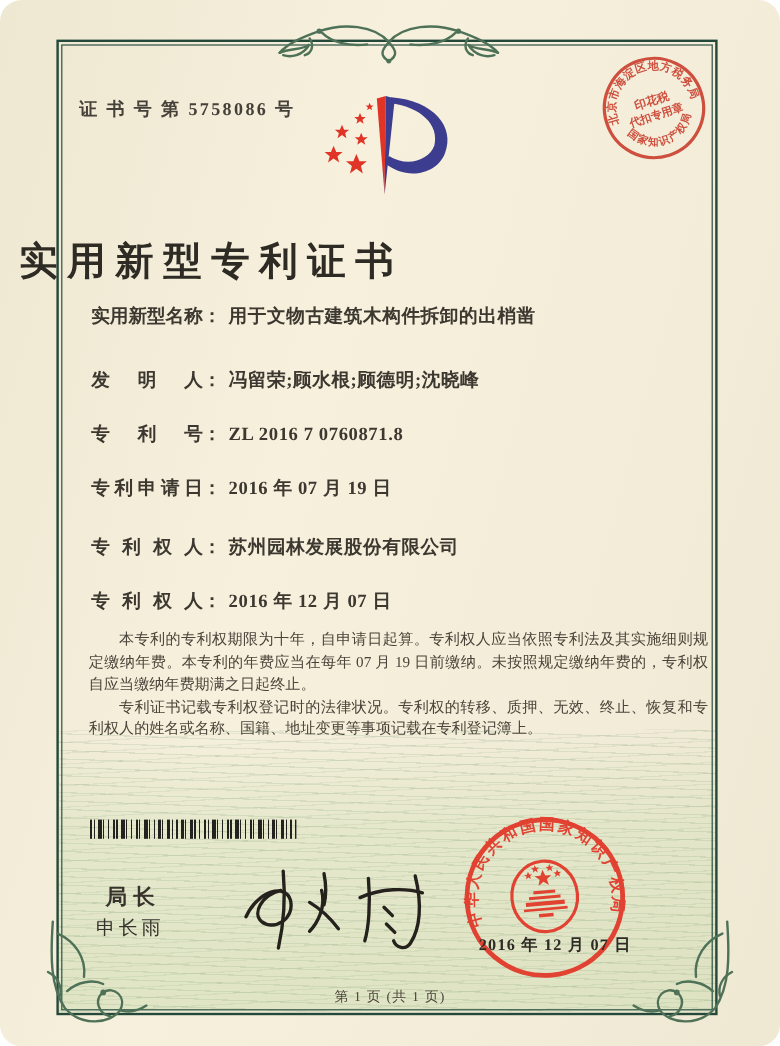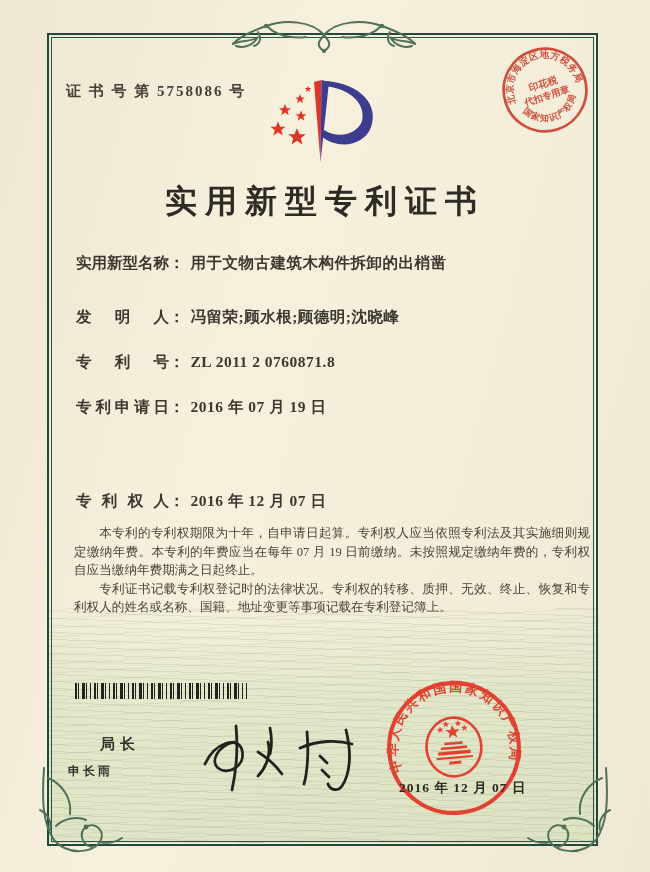--- a/index.html
+++ b/index.html
@@ -2,20 +2,21 @@
 <html><head>
 <meta charset="utf-8">
 <style>
   html,body{margin:0;padding:0;}
   body{width:650px;height:872px;overflow:hidden;}
   .page{
     position:relative;width:650px;height:872px;
     background:linear-gradient(105deg,#eee7d1 0%,#f6f0dd 38%,#f2ecd8 75%,#efe8d3 100%);
     font-family:"Liberation Serif","DejaVu Serif",serif;
     color:#3b362e;
+    border-radius:18px;
   }
   .abs{position:absolute;}
   
   .guilloche{
     left:49px;top:608px;width:548px;height:235px;
     background:
       repeating-linear-gradient(2deg, rgba(104,146,100,0.16) 0 1px, rgba(0,0,0,0) 1px 7px),
       repeating-linear-gradient(-3deg, rgba(104,146,100,0.11) 0 1px, rgba(0,0,0,0) 1px 9px),
       linear-gradient(180deg, rgba(214,226,190,0) 0%, rgba(210,223,183,0.45) 35%, rgba(206,220,178,0.55) 100%);
   }
@@ -23,21 +24,21 @@
   .frame{
     left:47px;top:33px;width:551px;height:813px;
     border:2px solid #24483a;box-sizing:border-box;
   }
   .frame-inner{
     position:absolute;left:2px;top:2px;right:2px;bottom:2px;
     border:1px solid #2c5244;
   }
   .cert-no{left:66px;top:82px;font-size:15px;letter-spacing:2px;color:#45413a;font-weight:600;}
   .title{
-    left:0;right:0;top:180px;text-align:center;margin:0;
+    left:0;right:0;top:180px;text-align:left;margin:16px;
     font-size:32px;font-weight:700;letter-spacing:8px;color:#2e2b25;
   }
   .field{left:76px;font-size:15.5px;color:#3c3830;white-space:nowrap;}
   .flabel{display:inline-block;width:93px;font-weight:600;text-align:justify;text-align-last:justify;vertical-align:bottom;}
   .fcolon{font-weight:600;margin-right:6px;}
   .fvalue{font-weight:600;letter-spacing:0.5px;}
   .bodytext{
     left:74px;top:524px;width:516px;
     font-size:12.6px;line-height:18.6px;color:#4a443a;
     text-align:justify;font-weight:500;
@@ -46,22 +47,22 @@
   .barcode{
     left:75px;top:683px;width:172px;height:16px;
     background:
       repeating-linear-gradient(90deg,
         #23221f 0 2px, rgba(0,0,0,0) 2px 3px,
         #23221f 3px 4px, rgba(0,0,0,0) 4px 7px,
         #23221f 7px 10px, rgba(0,0,0,0) 10px 11px,
         #23221f 11px 12px, rgba(0,0,0,0) 12px 15px,
         #23221f 15px 16px, rgba(0,0,0,0) 16px 19px);
   }
-  .signer-title{left:100px;top:735px;font-size:15px;letter-spacing:5px;color:#37332c;font-weight:600;}
-  .signer-name{left:68px;top:763px;font-size:12px;letter-spacing:3px;color:#37332c;font-weight:700;}
+  .signer-title{left:88px;top:735px;font-size:18px;letter-spacing:5px;color:#37332c;font-weight:600;}
+  .signer-name{left:80px;top:763px;font-size:16px;letter-spacing:3px;color:#37332c;font-weight:400;}
   .seal-date{left:399px;top:779px;font-size:13.5px;font-weight:700;letter-spacing:1px;color:#2e2a24;z-index:6;}
   .footer{left:0;right:0;top:823px;text-align:center;font-size:11.5px;letter-spacing:1px;color:#4a453b;}
   svg{display:block;}
 </style>
 </head>
 <body>
 
 <div class="page">
 
   <div class="abs guilloche"></div>
@@ -151,24 +152,27 @@
 
   <h1 class="abs title">实用新型专利证书</h1>
 
   <div class="abs field" style="top:253px">
     <span class="flabel">实用新型名称</span><span class="fcolon">：</span><span class="fvalue">用于文物古建筑木构件拆卸的出梢凿</span>
   </div>
   <div class="abs field" style="top:307px">
     <span class="flabel">发明人</span><span class="fcolon">：</span><span class="fvalue">冯留荣;顾水根;顾德明;沈晓峰</span>
   </div>
   <div class="abs field" style="top:352px">
-    <span class="flabel">专利号</span><span class="fcolon">：</span><span class="fvalue">ZL 2011 2 0760871.8</span>
+    <span class="flabel">专利号</span><span class="fcolon">：</span><span class="fvalue">ZL 2016 7 0760871.8</span>
   </div>
   <div class="abs field" style="top:397px">
     <span class="flabel">专利申请日</span><span class="fcolon">：</span><span class="fvalue">2016 年 07 月 19 日</span>
+  </div>
+  <div class="abs field" style="top:446px">
+    <span class="flabel">专利权人</span><span class="fcolon">：</span><span class="fvalue">苏州园林发展股份有限公司</span>
   </div>
   <div class="abs field" style="top:491px">
     <span class="flabel">专利权人</span><span class="fcolon">：</span><span class="fvalue">2016 年 12 月 07 日</span>
   </div>
 
   <div class="abs bodytext">
     <p>本专利的专利权期限为十年，自申请日起算。专利权人应当依照专利法及其实施细则规定缴纳年费。本专利的年费应当在每年 07 月 19 日前缴纳。未按照规定缴纳年费的，专利权自应当缴纳年费期满之日起终止。</p>
     <p>专利证书记载专利权登记时的法律状况。专利权的转移、质押、无效、终止、恢复和专利权人的姓名或名称、国籍、地址变更等事项记载在专利登记簿上。</p>
   </div>
 
@@ -212,14 +216,15 @@
       <rect x="-9" y="-7" width="18" height="2.6"></rect>
       <rect x="-13" y="-2.5" width="26" height="2.6"></rect>
       <rect x="-16" y="2" width="32" height="3.4"></rect>
       <rect x="-18" y="7.4" width="36" height="2.2"></rect>
       <rect x="-6" y="12" width="12" height="3"></rect>
     </g>
   </svg>
 
   <div class="abs seal-date">2016 年 12 月 07 日</div>
 
+  <div class="abs footer">第 1 页 (共 1 页)</div>
 
 </div>
 
 </body></html>

